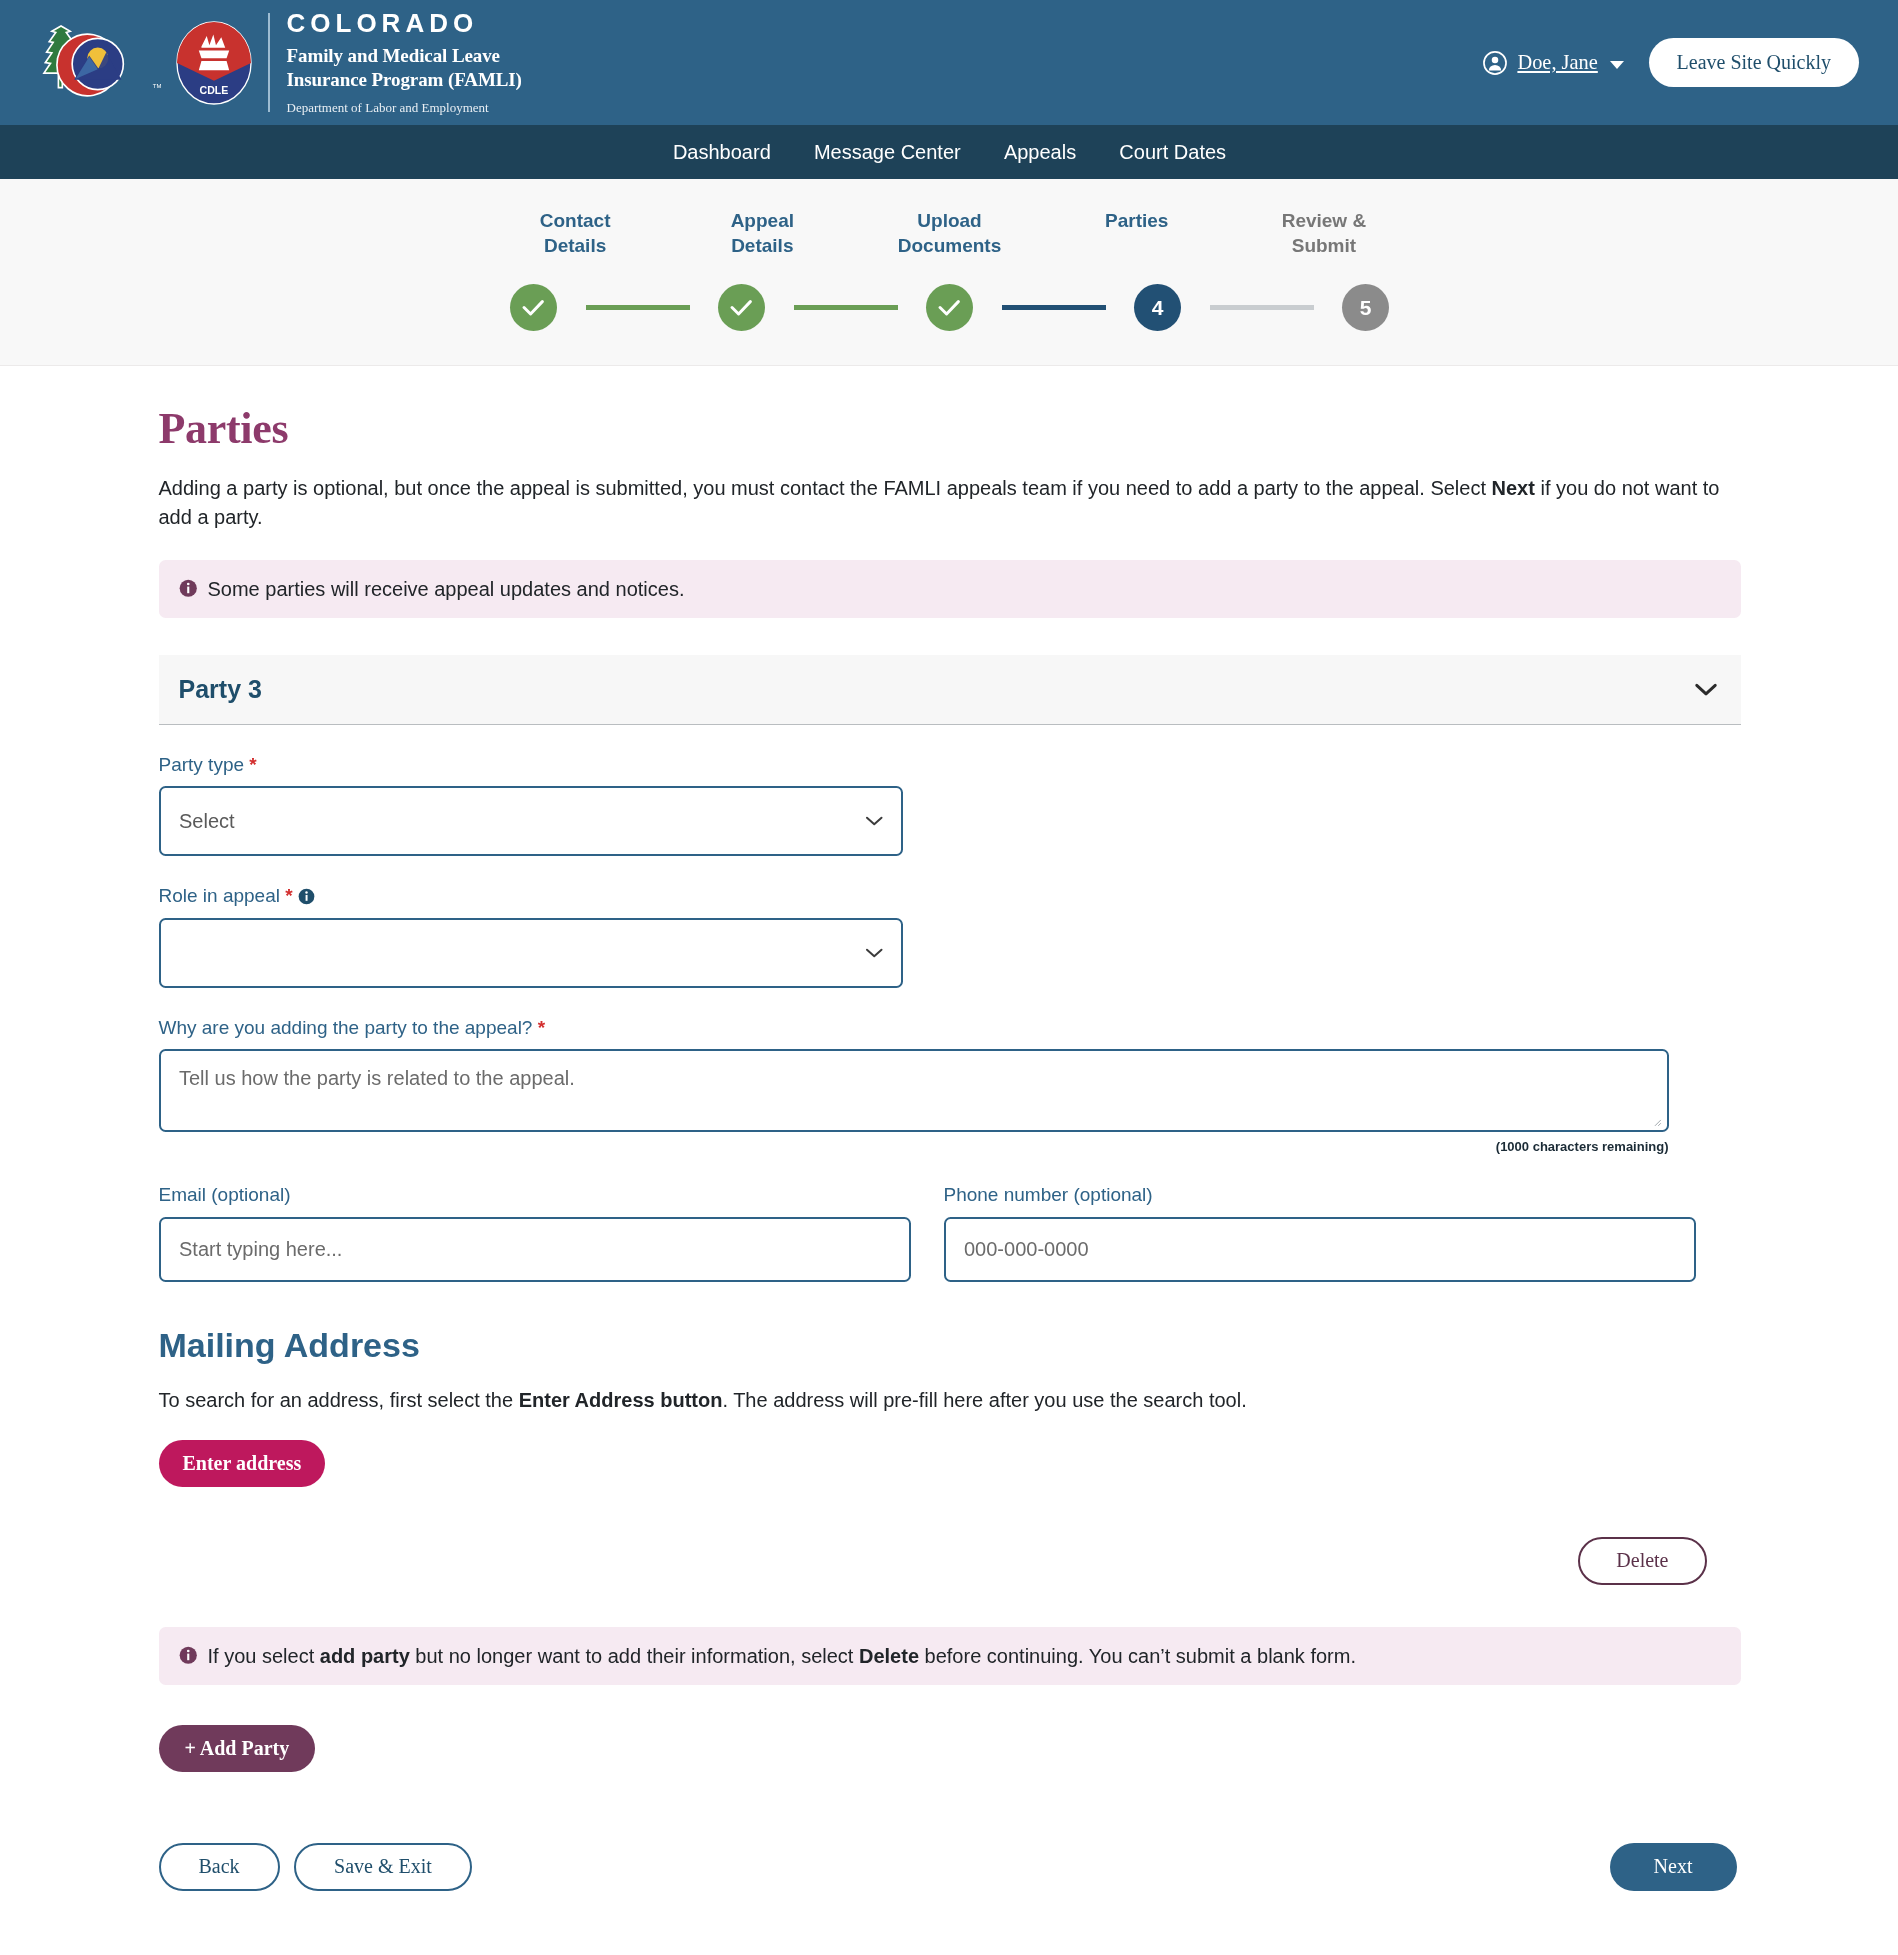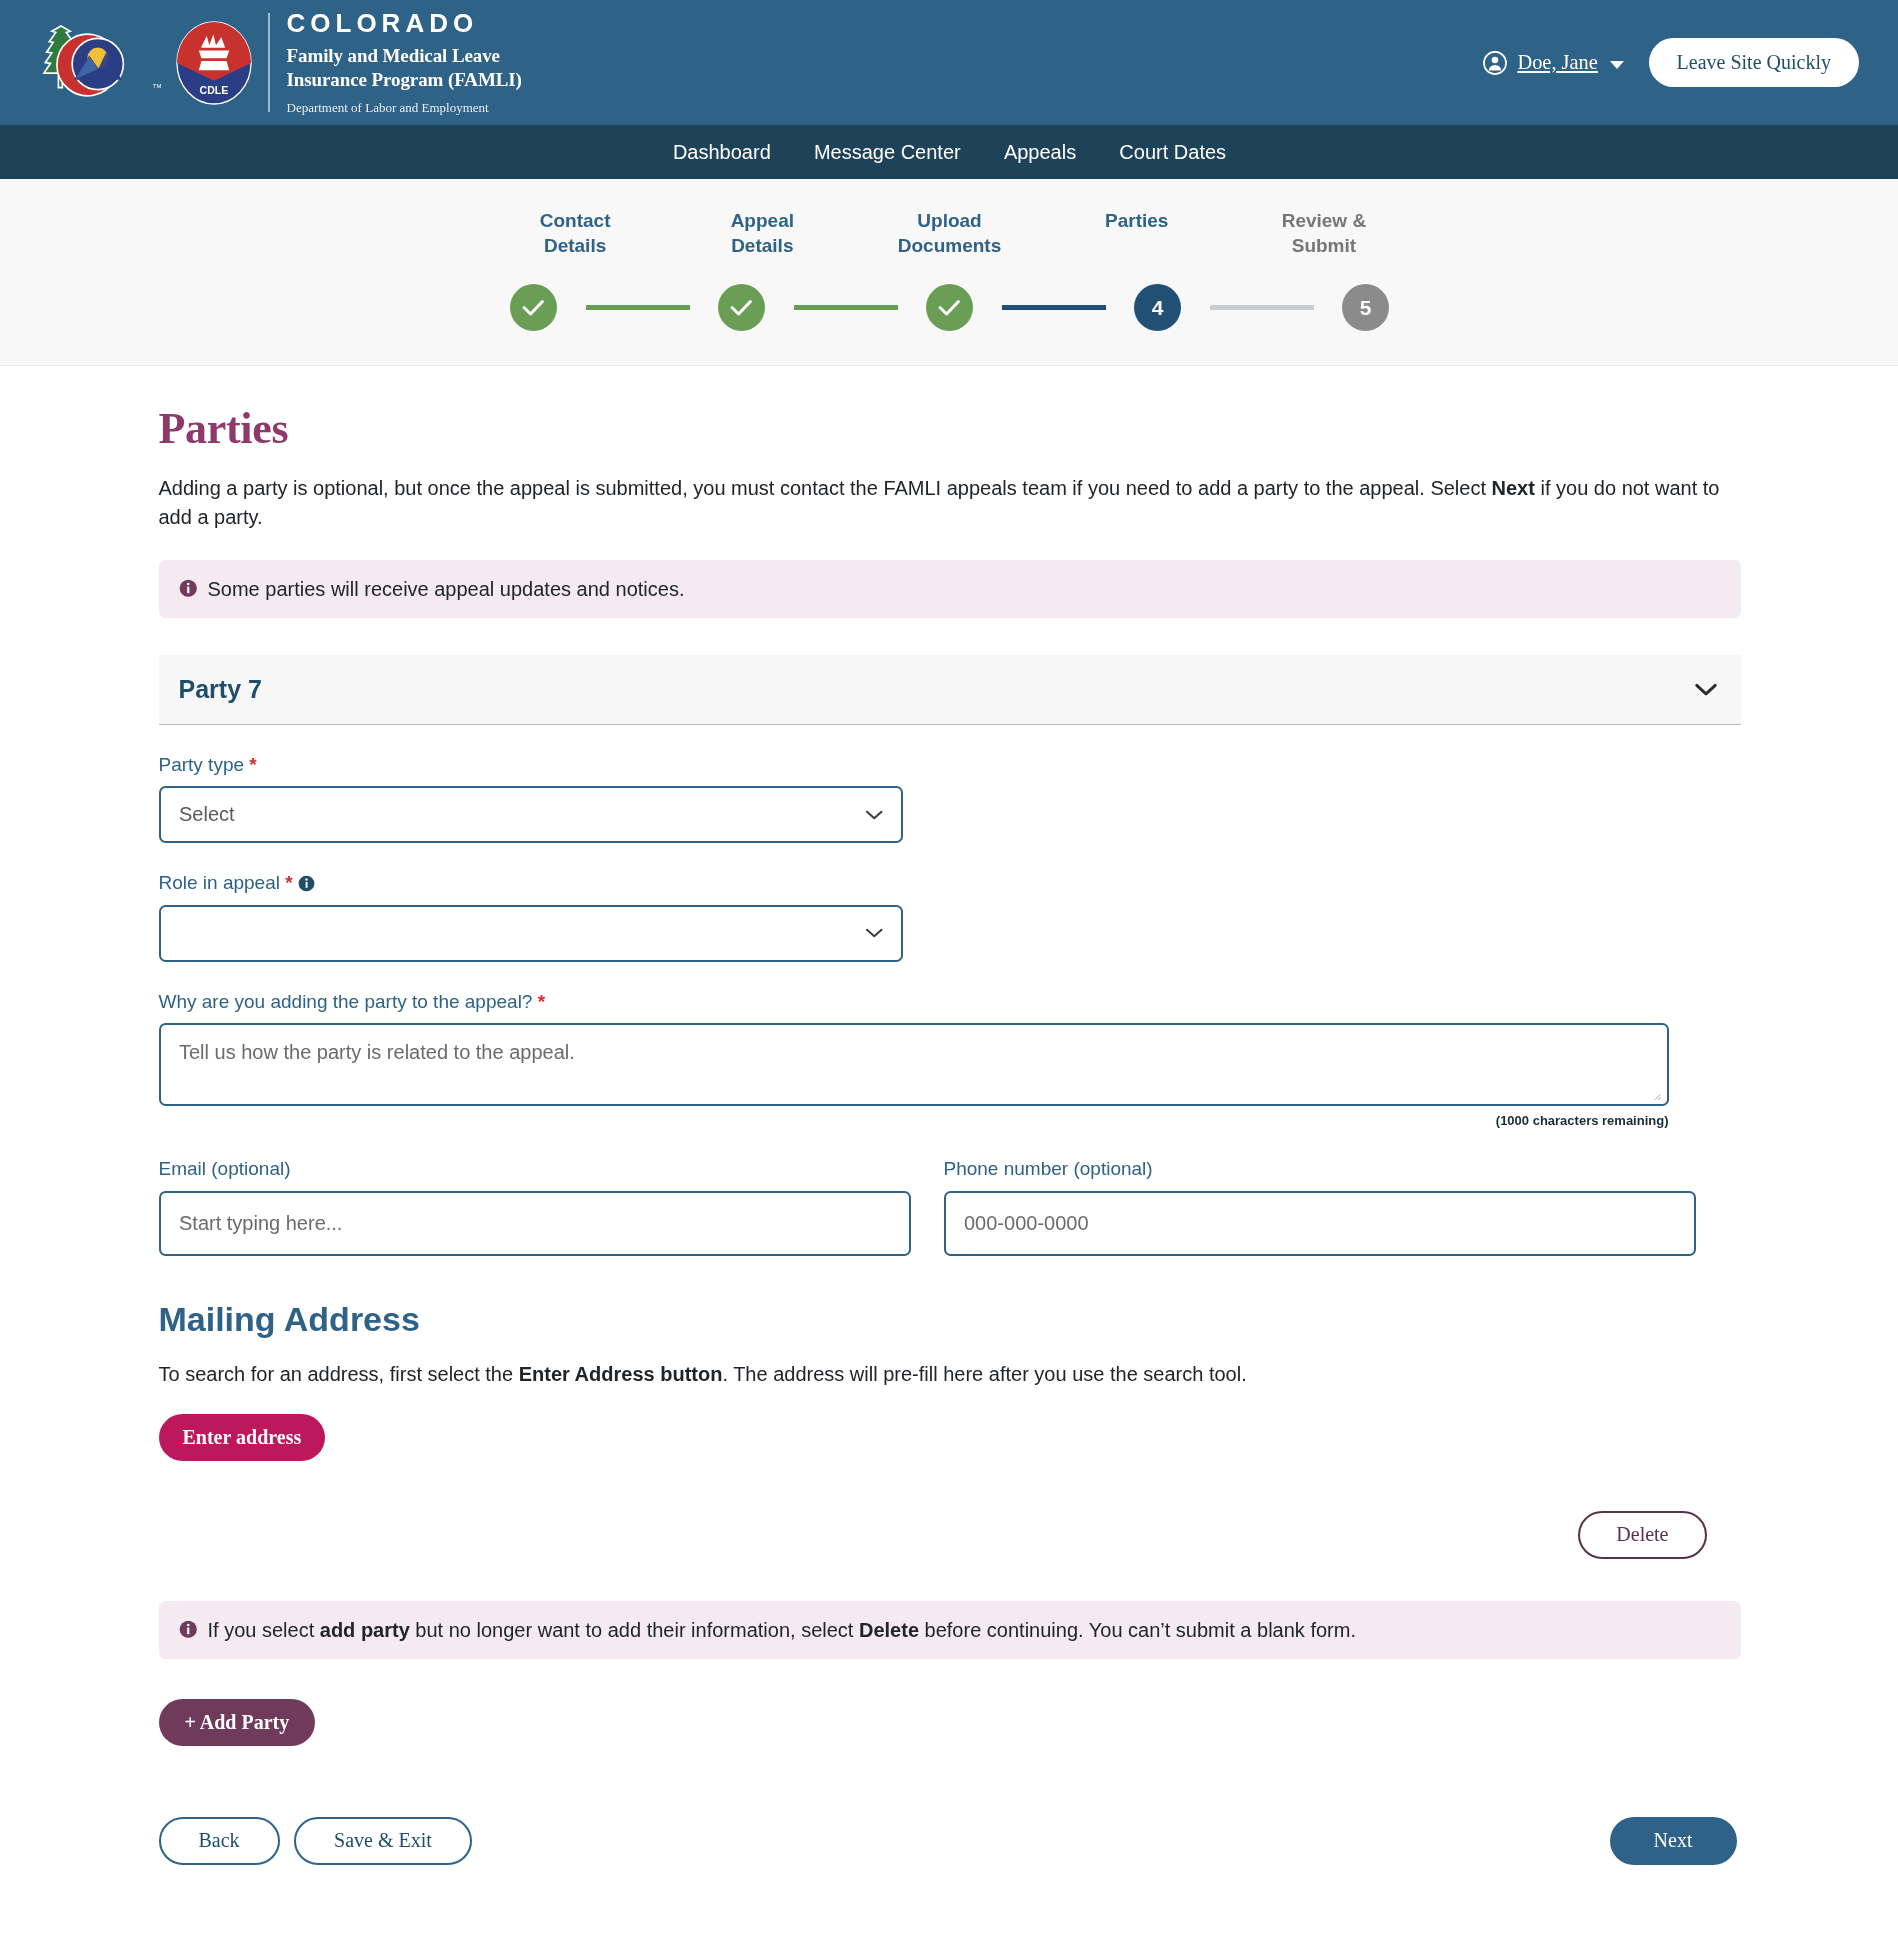--- a/index.html
+++ b/index.html
@@ -154,21 +154,21 @@
 
   .field-block { margin-top: 29px; }
   .field-label {
     font-size: 19px; color:#2e6287; font-weight:400; margin-bottom: 10.5px;
     display:flex; align-items:center; gap: 5.3px;
   }
   .req { color:#d32f2f; font-weight:700; }
   .tip-icon { width: 17px; height:17px; display:inline-block; }
 
   .select-box {
-    width: 744px; height: 57px; border: 2px solid #2e6287; border-radius: 6.6px;
+    width: 744px; height: 70px; border: 2px solid #2e6287; border-radius: 6.6px;
     display:flex; align-items:center; justify-content:space-between;
     padding: 0 17px 0 18.5px; background:#fff; cursor:pointer;
   }
   .select-value { font-size: 20px; color:#5a5a5a; }
   .select-value.empty { color:transparent; }
   .select-chev { width: 18.5px; height:12px; display:block; }
 
   .textarea-box {
     width: 1510px; height: 83px; border:2px solid #2e6287; border-radius: 6.6px;
     background:#fff; padding: 16px 18.5px; position:relative;
@@ -366,21 +366,21 @@
     <div class="alert">
       <svg class="info-icon" viewBox="0 0 28 28">
         <circle cx="14" cy="14" r="13" fill="#703a5b"></circle>
         <rect x="12.4" y="11.5" width="3.2" height="10" fill="#ffffff"></rect>
         <circle cx="14" cy="7.6" r="2" fill="#ffffff"></circle>
       </svg>
       <span>Some parties will receive appeal updates and notices.</span>
     </div>
 
     <div class="accordion-head">
-      <span class="accordion-title">Party 7</span>
+      <span class="accordion-title">Party 3</span>
       <svg class="chev" viewBox="0 0 36 22">
         <path d="M4 5 L18 18 L32 5" fill="none" stroke="#2b2b2b" stroke-width="4.5" stroke-linecap="round" stroke-linejoin="round"></path>
       </svg>
     </div>
 
     
     <div class="field-block">
       <div class="field-label">
         <span>Party type</span>
           <span class="req">*</span>

